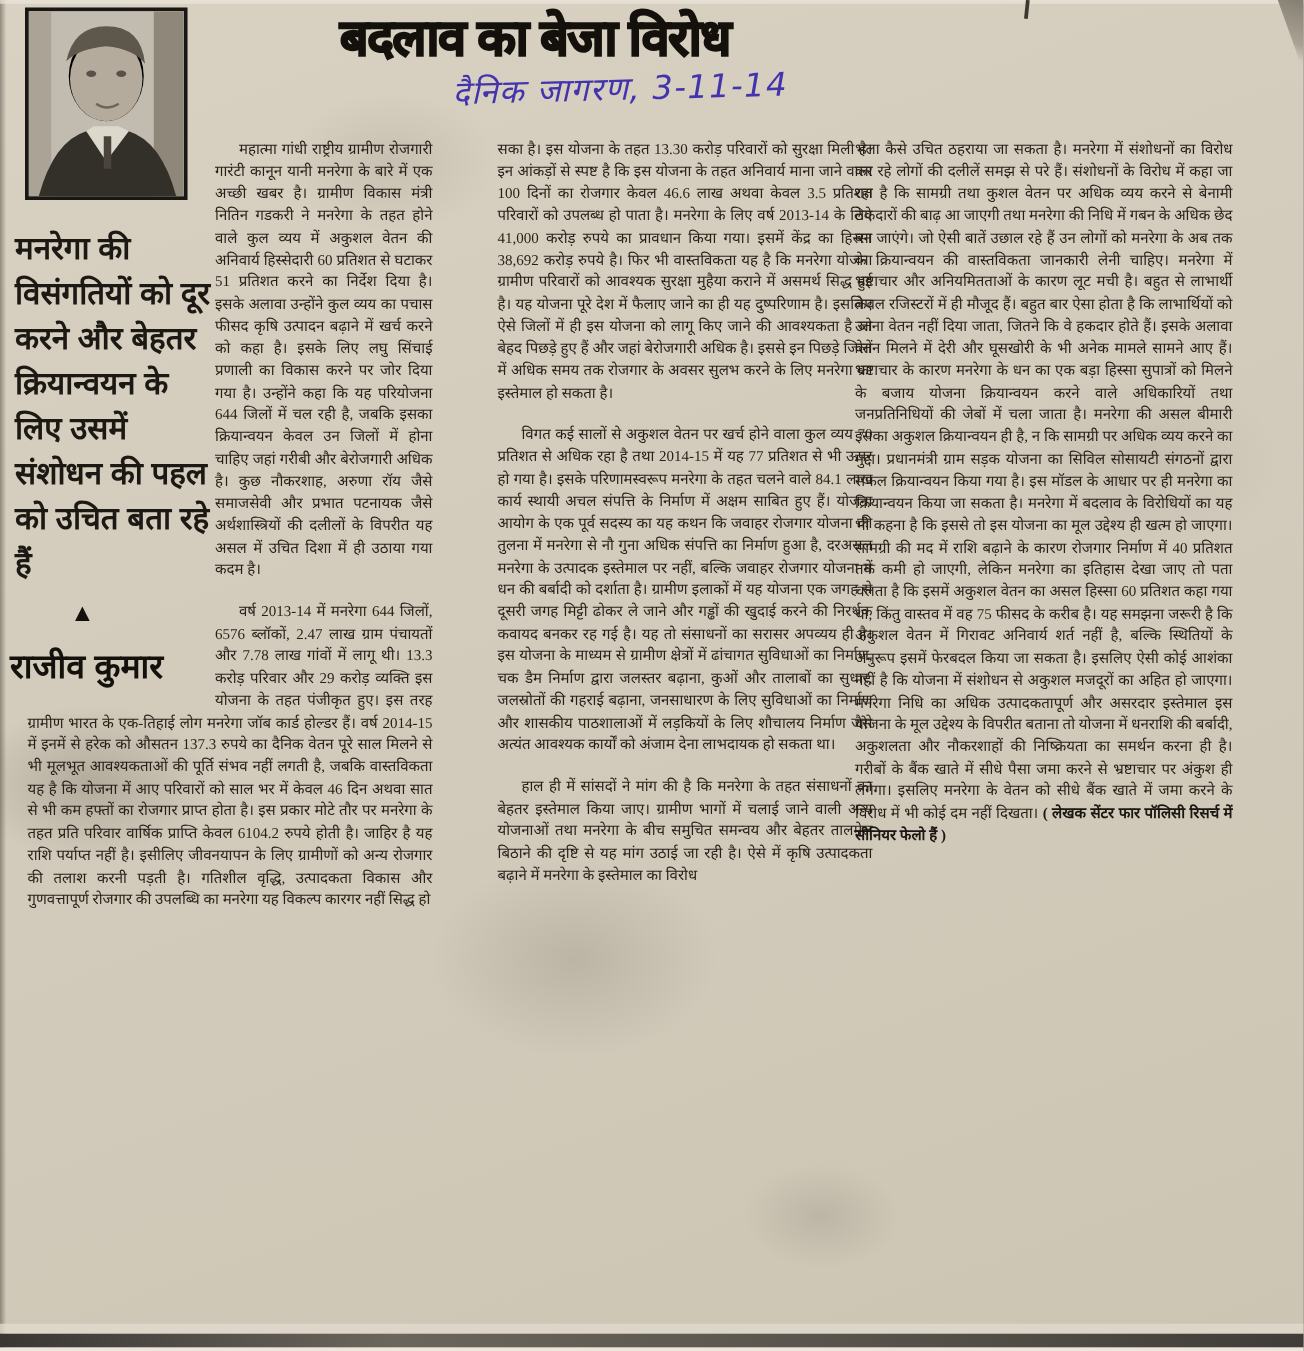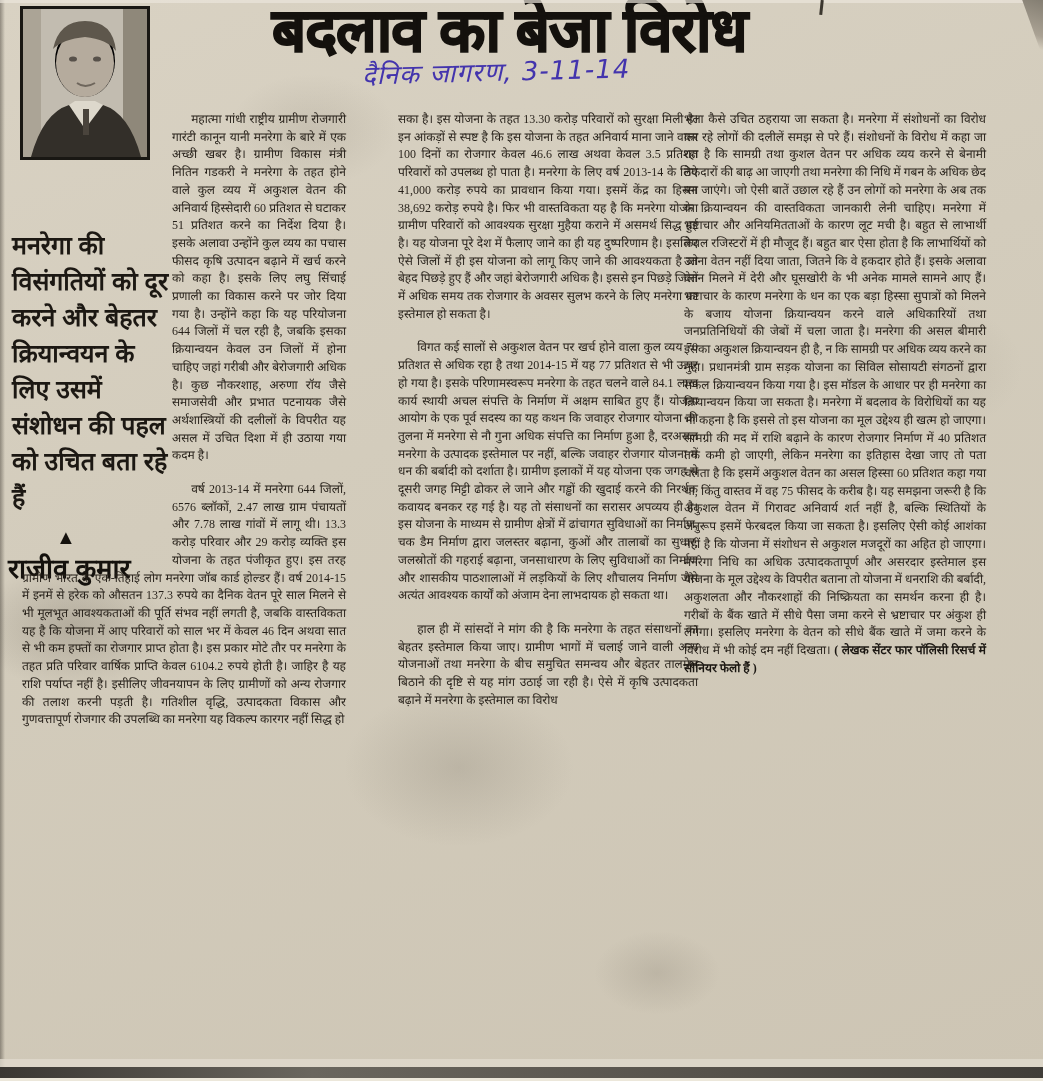--- a/index.html
+++ b/index.html
@@ -15,21 +15,21 @@
       radial-gradient(160px 110px at 44% 71%, rgba(105,98,86,.20), rgba(105,98,86,0) 72%),
       radial-gradient(120px 80px at 30% 12%, rgba(105,98,86,.14), rgba(105,98,86,0) 70%),
       radial-gradient(150px 100px at 88% 34%, rgba(110,102,90,.12), rgba(110,102,90,0) 70%),
       radial-gradient(90px 60px at 63% 90%, rgba(95,88,76,.16), rgba(95,88,76,0) 70%),
       linear-gradient(160deg,#d9d2c3 0%, #d3ccbc 40%, #cdc5b4 100%);
   }
   
   .headline{
     position:absolute;left:272px;top:0px;width:700px;
     font-family:"Liberation Sans","DejaVu Sans",sans-serif;
-    font-size:60px;line-height:62px;font-weight:900;
+    font-size:40px;line-height:62px;font-weight:900;
     color:#14110d;-webkit-text-stroke:1.6px #14110d;
     letter-spacing:-1px;white-space:nowrap;
   }
   .handnote{
     position:absolute;left:362px;top:56px;width:340px;
     font-family:"DejaVu Sans","Liberation Sans",sans-serif;
     font-size:26px;line-height:30px;font-style:italic;
     color:#4334ad;transform:rotate(-1.5deg);
     letter-spacing:1px;white-space:nowrap;
   }
@@ -44,30 +44,30 @@
     position:absolute;left:6px;top:95px;width:356px;height:968px;
     overflow:hidden;
   }
   .rail{
     float:left;width:166px;height:462px;
     padding-top:86px;box-sizing:border-box;
   }
   .deck{
     font-family:"Liberation Sans","DejaVu Sans",sans-serif;
     font-size:25px;line-height:36px;font-weight:700;
-    color:#1c1813;padding-left:6px;margin-top:46px;
+    color:#1c1813;padding-left:6px;
   }
   .tri{
     font-size:20px;color:#14110d;text-align:center;
     width:120px;margin-top:12px;line-height:20px;
   }
   .author{
     font-family:"Liberation Sans","DejaVu Sans",sans-serif;
     font-size:27px;font-weight:800;color:#14110d;
-    margin-top:2px;padding-left:2px;white-space:nowrap;
+    margin-top:12px;padding-left:2px;white-space:nowrap;
   }
   
   .body{
     margin:16px;font-size:12px;line-height:17.7px;
     text-align:justify;color:#251f18;
   }
   .body.indent{text-indent:1.6em;}
   .col{position:absolute;top:95px;overflow:hidden;}
   .col2{left:382px;width:332px;height:986px;}
   .col3{left:668px;width:334px;height:986px;}

